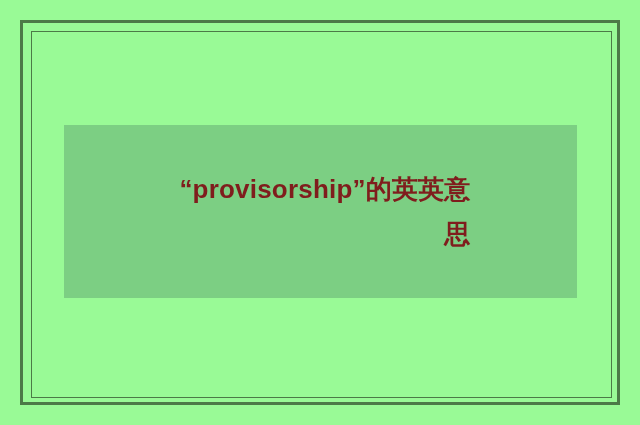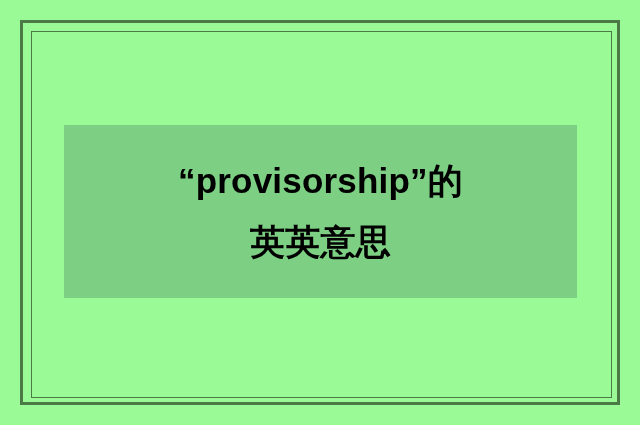--- a/index.html
+++ b/index.html
@@ -53,26 +53,26 @@
     display: flex;
     align-items: center;
     justify-content: center;
     box-sizing: border-box;
   }
 
   #headline {
     display: block;
     width: 300px;
     margin: 0;
-    color: #000000;
+    color: #7f1d1d;
     font-family: "Liberation Sans", "DejaVu Sans", sans-serif;
-    font-size: 35px;
+    font-size: 26px;
     font-weight: bold;
     line-height: 1.72;
-    text-align: center;
+    text-align: right;
     letter-spacing: 0.2px;
     word-break: break-all;
     white-space: normal;
   }
 </style>
 </head>
 <body>
 
 <div id="canvas">
 

